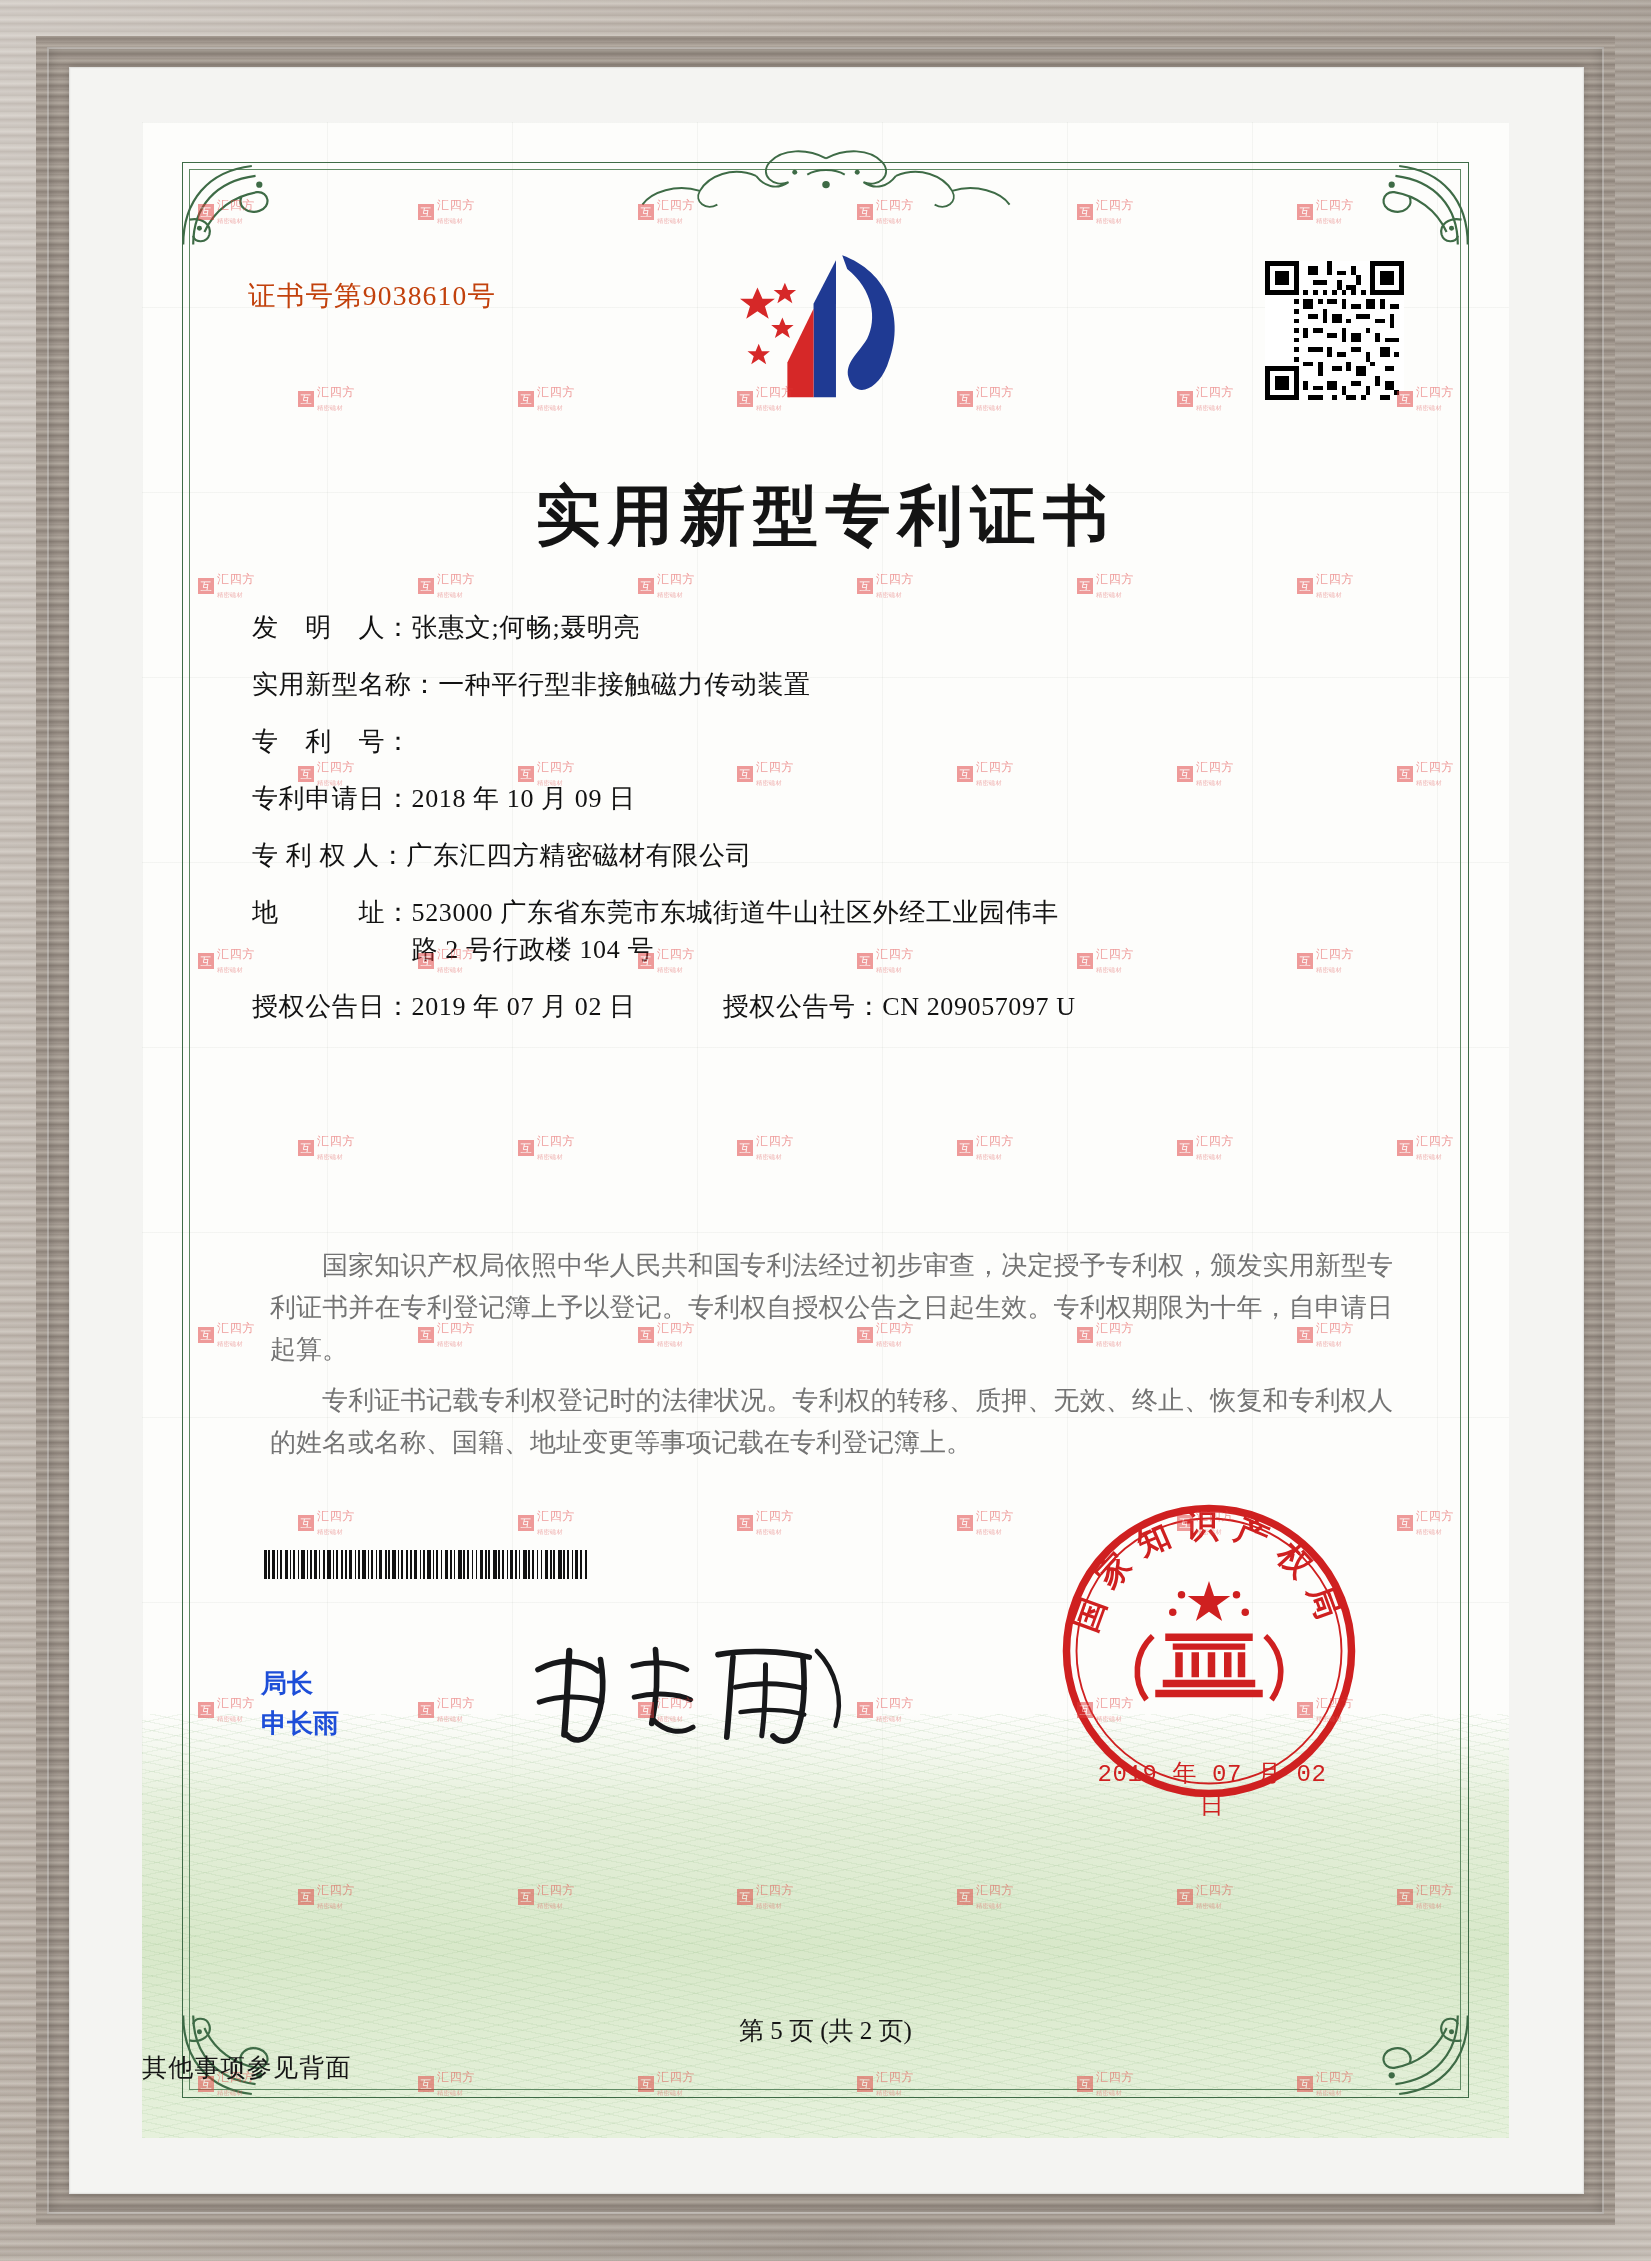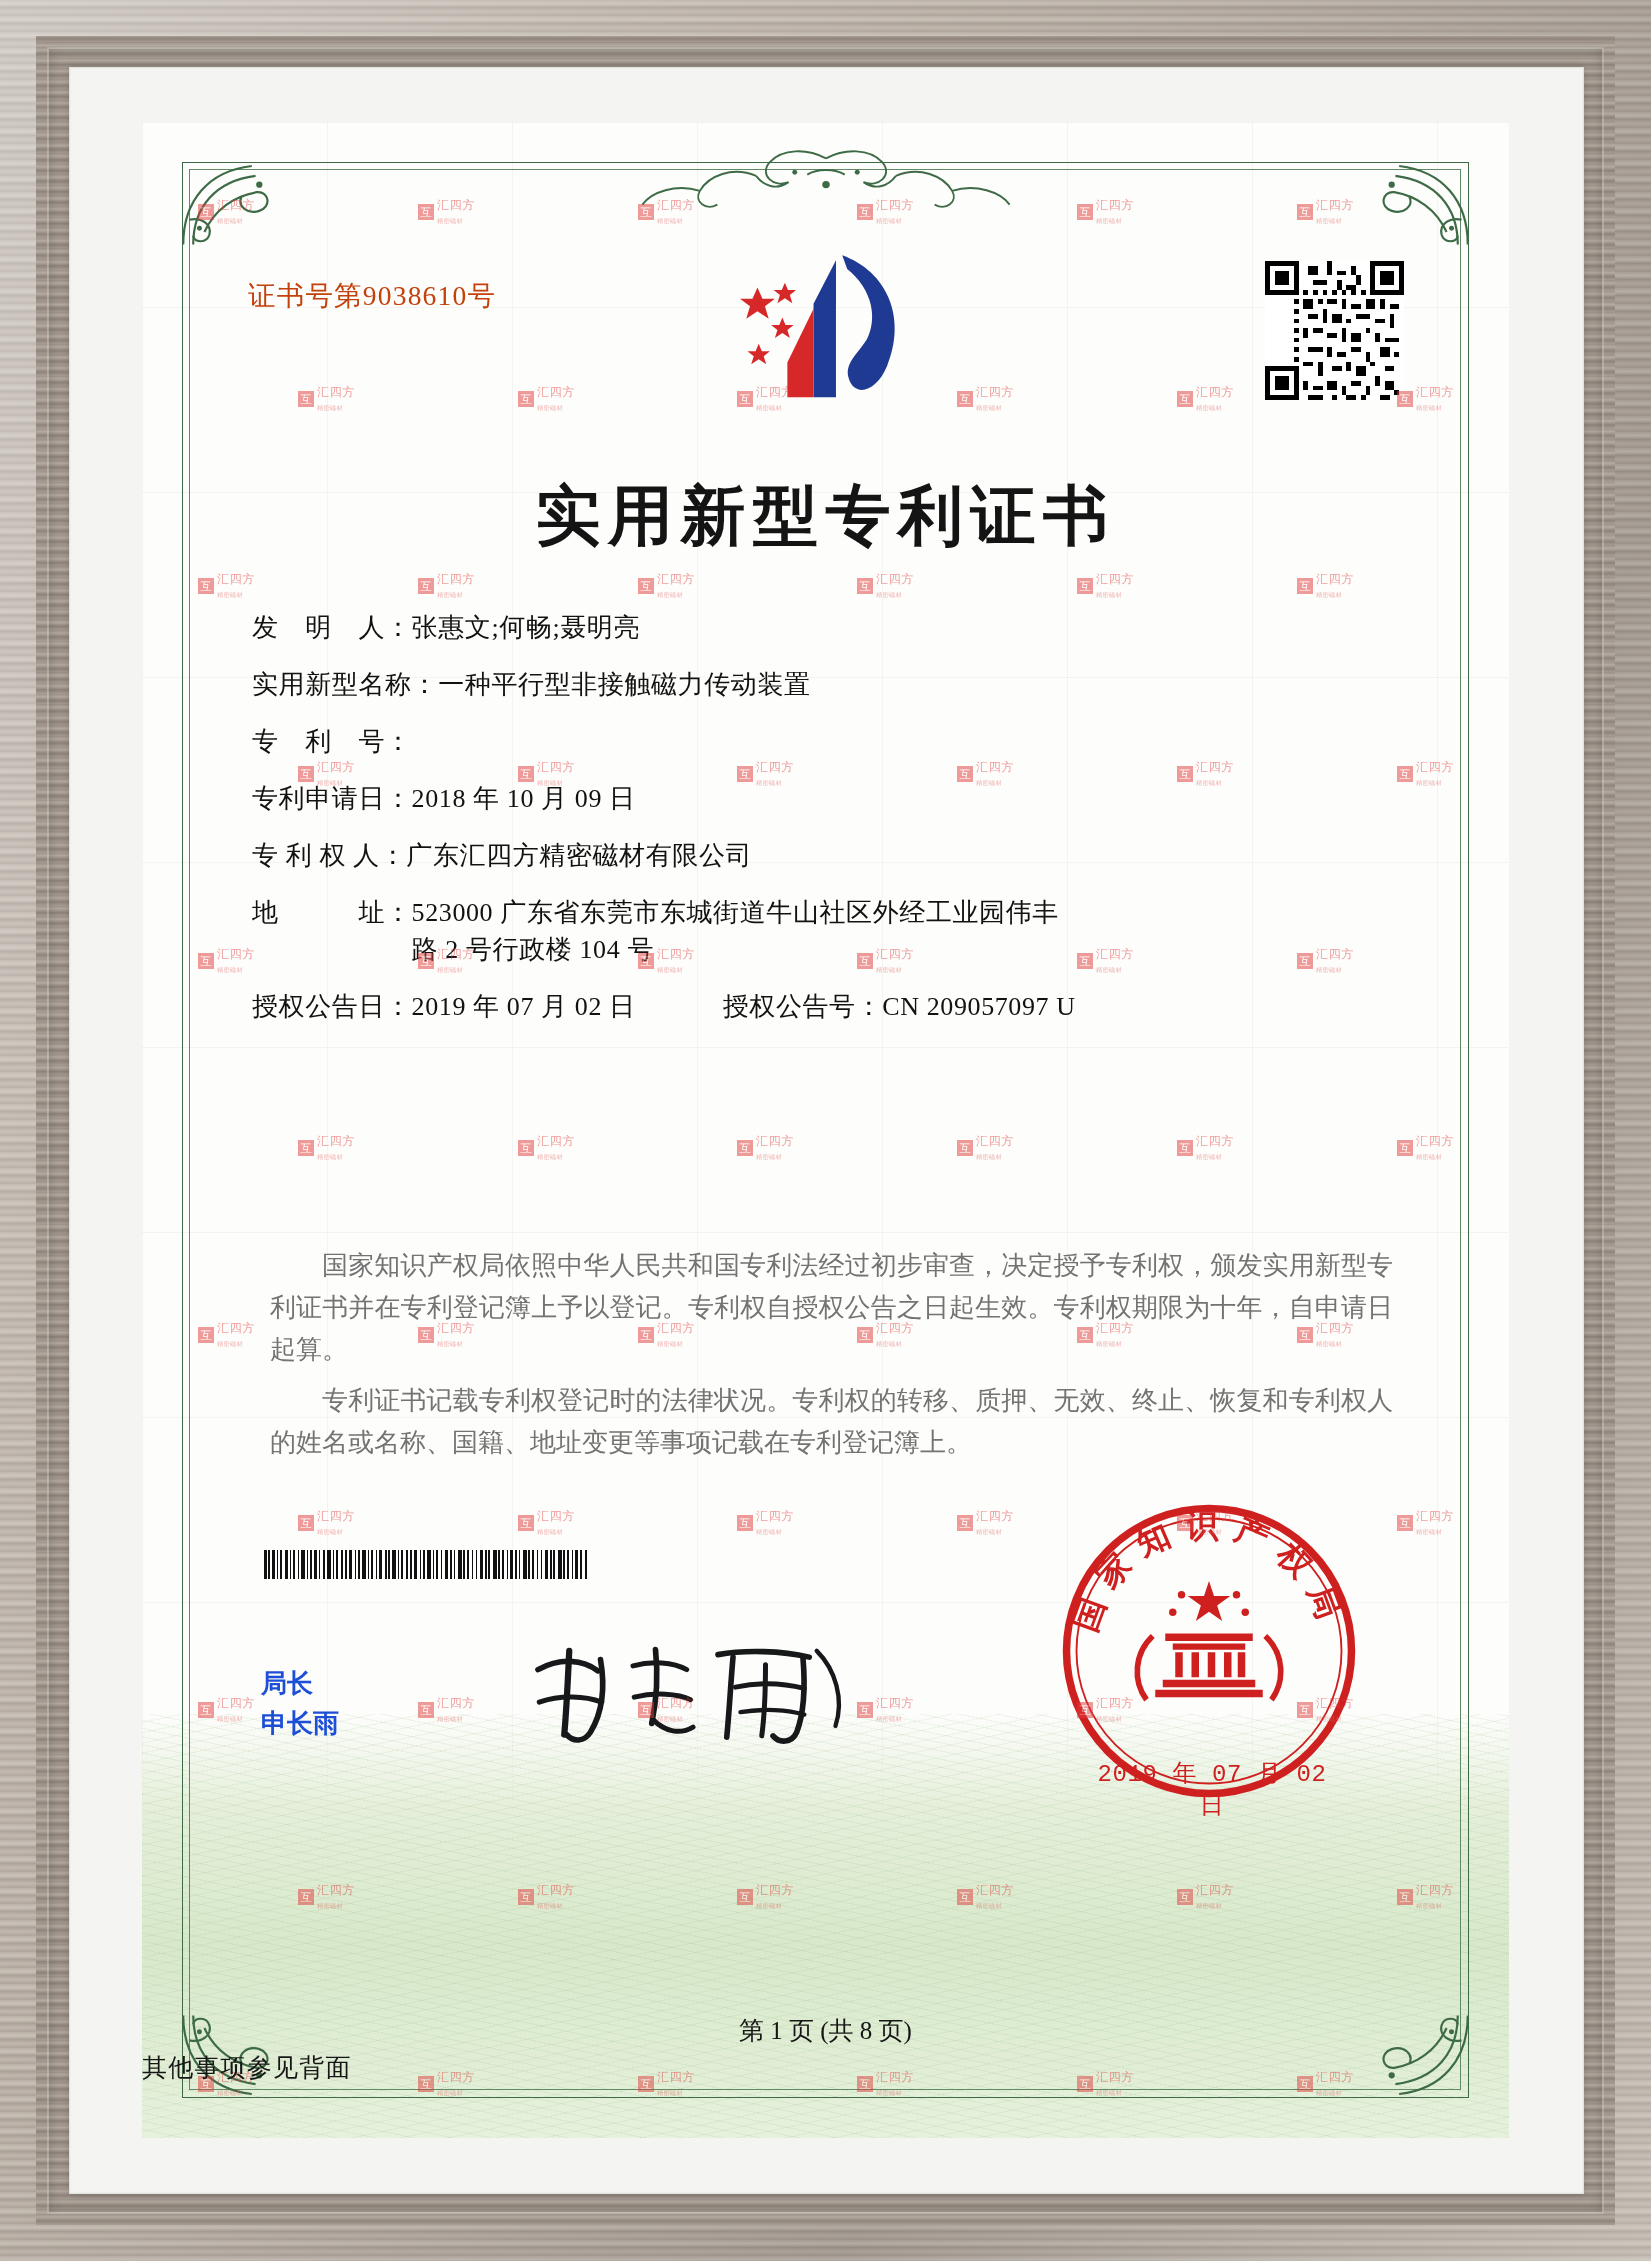--- a/index.html
+++ b/index.html
@@ -689,21 +689,21 @@
 
     <defs>
       <path id="sealArc" d="M 58 240 A 182 182 0 0 1 422 240"></path>
     </defs>
     <text font-family="'DejaVu Serif','Liberation Serif',serif" font-size="52" font-weight="bold" fill="#cf2020" letter-spacing="22">
       <textPath href="#sealArc" startOffset="50%" text-anchor="middle">国家知识产权局</textPath>
     </text>
   </svg>
   <div class="seal-date">2019 年 07 月 02 日</div>
 
-  <div class="page-no">第 1 页 (共 8 页)</div>
+  <div class="page-no">第 5 页 (共 2 页)</div>
 
   <div class="watermark-layer" id="wm-layer">
       <div class="wm" style="left: 56px; top: 75px;">
         <div class="wm-box">
           <span class="wm-sq">互</span>
           <span><span class="wm-t1">汇四方</span><br><span class="wm-t2">精密磁材</span></span>
         </div>
       </div>
       <div class="wm" style="left: 276px; top: 75px;">
         <div class="wm-box">

